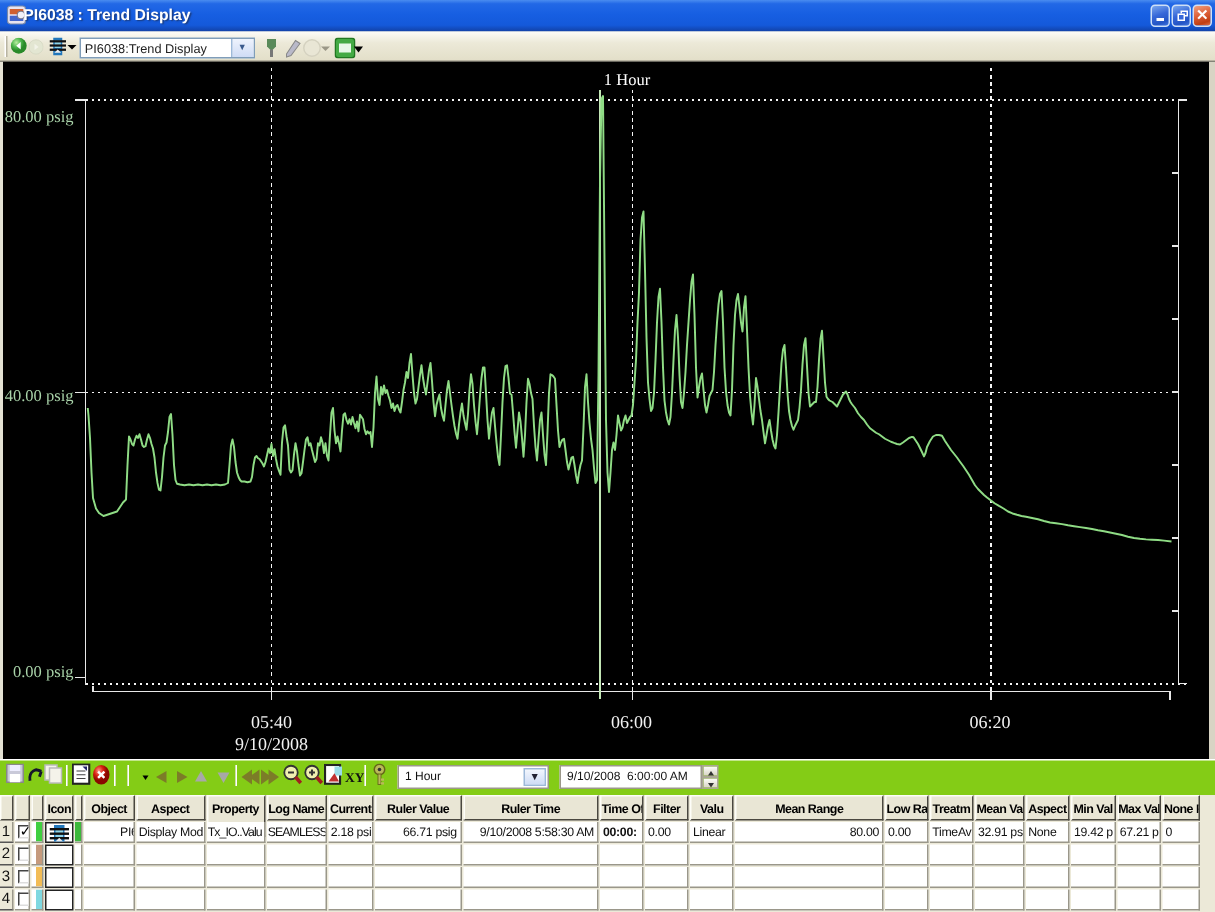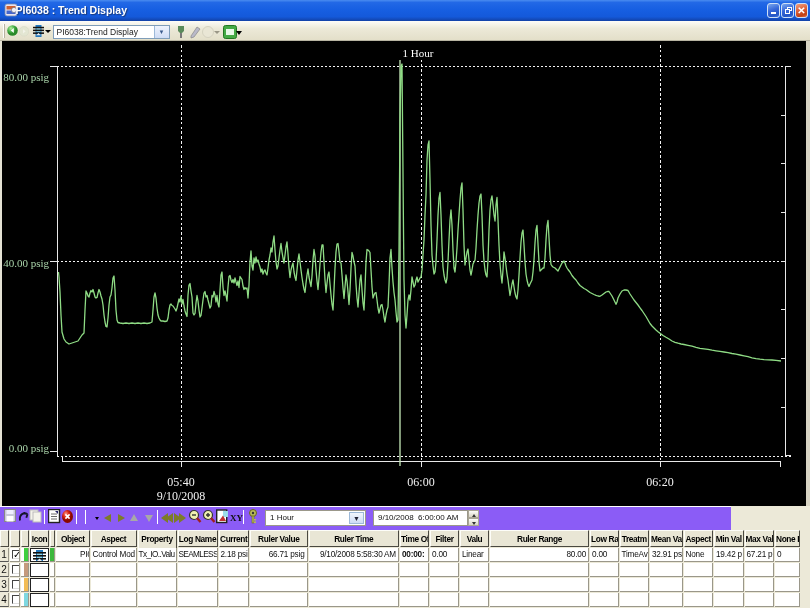--- a/index.html
+++ b/index.html
@@ -14,21 +14,21 @@
   color:#fff; font-size:9px; text-align:center; line-height:13px; }
 .wbtn.close { background:linear-gradient(160deg,#f0a080 0%,#dd6038 45%,#c03e12 80%,#e2744c 100%); }
 
 #tb1 { left:0; top:21px; width:810px; height:20px; background:linear-gradient(#fdfcf8,#ece9d8 40%,#e3dfc9); border-bottom:1px solid #b8b4a2; }
 .combo { position:absolute; background:#fff; border:1px solid #7f9db9; font-size:8.5px; color:#222; }
 .combo .arr { position:absolute; right:0; top:0; bottom:0; width:15px; background:linear-gradient(#eef3fd,#cfdcf5);
    border-left:1px solid #9db9d9; text-align:center; color:#3a5a8c; }
 
 #chart { left:0; top:41px; width:810px; height:465px; background:#000; }
 
-#tb2 { left:0; top:506px; width:731px; height:24px; background:#8b5cf6; border-top:1px solid #fff; }
+#tb2 { left:0; top:506px; width:810px; height:24px; background:#84cc16; border-top:1px solid #fff; }
 .fld { position:absolute; background:#fff; border:1px solid #9b988a; font-size:9px; color:#111; }
 
 #tbl { left:0; top:530px; width:810px; height:78px; background:#ece9d8; }
 .th { position:absolute; background:#e9e6d5; border:1px solid #4a4840; border-top-color:#fdfdf8; border-left-color:#fdfdf8;
   font-size:8.3px; font-weight:bold; color:#000; text-align:center; line-height:16px; letter-spacing:-0.35px; overflow:hidden; white-space:nowrap; }
 .td { position:absolute; background:#fff; border-right:1px solid #9a978a; border-bottom:1px solid #9a978a;
   font-size:8.2px; letter-spacing:-0.2px; color:#111; line-height:14px; overflow:hidden; white-space:nowrap; padding:0 2px; }
 .td.icn { border:1px solid #222; padding:0; }
 .tdn { position:absolute; background:#ece9d8; border-right:1px solid #9a978a; border-bottom:1px solid #555;
   font-size:10px; color:#111; text-align:center; line-height:14px; }
@@ -217,21 +217,21 @@
     <div class="th" style="left:56px;top:0;width:33.5px;height:17px">Object</div>
     <div class="th" style="left:90.5px;top:0;width:46.0px;height:17px">Aspect</div>
     <div class="th" style="left:137.5px;top:0;width:39.0px;height:28px">Property</div>
     <div class="th" style="left:177.5px;top:0;width:40.0px;height:17px">Log Name</div>
     <div class="th" style="left:218.5px;top:0;width:30.5px;height:17px">Current</div>
     <div class="th" style="left:250px;top:0;width:57.5px;height:17px">Ruler Value</div>
     <div class="th" style="left:308.5px;top:0;width:90.5px;height:17px">Ruler Time</div>
     <div class="th" style="left:400px;top:0;width:29px;height:17px">Time Of</div>
     <div class="th" style="left:430px;top:0;width:29px;height:17px">Filter</div>
     <div class="th" style="left:460px;top:0;width:29px;height:17px">Valu</div>
-    <div class="th" style="left:490px;top:0;width:99px;height:17px">Ruler Range</div>
+    <div class="th" style="left:490px;top:0;width:99px;height:17px">Mean Range</div>
     <div class="th" style="left:590px;top:0;width:28.5px;height:17px">Low Ra</div>
     <div class="th" style="left:619.5px;top:0;width:29.5px;height:17px">Treatm</div>
     <div class="th" style="left:650px;top:0;width:32.5px;height:17px">Mean Va</div>
     <div class="th" style="left:683.5px;top:0;width:29.5px;height:17px">Aspect</div>
     <div class="th" style="left:714px;top:0;width:29.5px;height:17px">Min Val</div>
     <div class="th" style="left:744.5px;top:0;width:29.5px;height:17px">Max Val</div>
     <div class="th" style="left:775px;top:0;width:25px;height:17px">None Pr</div>
     <div class="tdn" style="left:0px;top:18px;width:9px;height:14px;">1</div>
     <div class="td" style="left:10px;top:18px;width:10px;height:14px;">
       <div class="cb">
@@ -248,21 +248,21 @@
         <rect x="0" y="2" width="13" height="1.6" fill="#111"></rect>
         <rect x="0" y="5" width="13" height="1.6" fill="#111"></rect>
         <rect x="0" y="8" width="13" height="1.6" fill="#111"></rect>
         <path d="M4,11 L6.5,8.5 L9,11 Z" fill="#eee"></path>
       </svg>
     </div>
     <div class="td" style="left:50px;top:18px;width:5px;height:14px;">
       <div style="position:absolute;left:0;top:0;width:5px;height:100%;background:#3cb83c"></div>
     </div>
     <div class="td" style="left:56px;top:18px;width:33.5px;height:14px;padding-left:24px;">PI6038</div>
-    <div class="td" style="left:90.5px;top:18px;width:46.0px;height:14px;">Control Mod</div>
+    <div class="td" style="left:90.5px;top:18px;width:46.0px;height:14px;">Display Mod</div>
     <div class="td" style="left:137.5px;top:18px;width:39.0px;height:14px;padding:0 1px;letter-spacing:-0.6px;">Tx_IO..Valu</div>
     <div class="td" style="left:177.5px;top:18px;width:40.0px;height:14px;padding:0 1px;letter-spacing:-0.6px;">SEAMLESS</div>
     <div class="td" style="left:218.5px;top:18px;width:30.5px;height:14px;">2.18 psi</div>
     <div class="td" style="left:250px;top:18px;width:57.5px;height:14px;text-align:right;">66.71 psig</div>
     <div class="td" style="left:308.5px;top:18px;width:90.5px;height:14px;text-align:right;">9/10/2008 5:58:30 AM</div>
     <div class="td" style="left:400px;top:18px;width:29px;height:14px;font-weight:bold;">00:00:</div>
     <div class="td" style="left:430px;top:18px;width:29px;height:14px;">0.00</div>
     <div class="td" style="left:460px;top:18px;width:29px;height:14px;">Linear</div>
     <div class="td" style="left:490px;top:18px;width:99px;height:14px;text-align:right;">80.00</div>
     <div class="td" style="left:590px;top:18px;width:28.5px;height:14px;">0.00</div>

